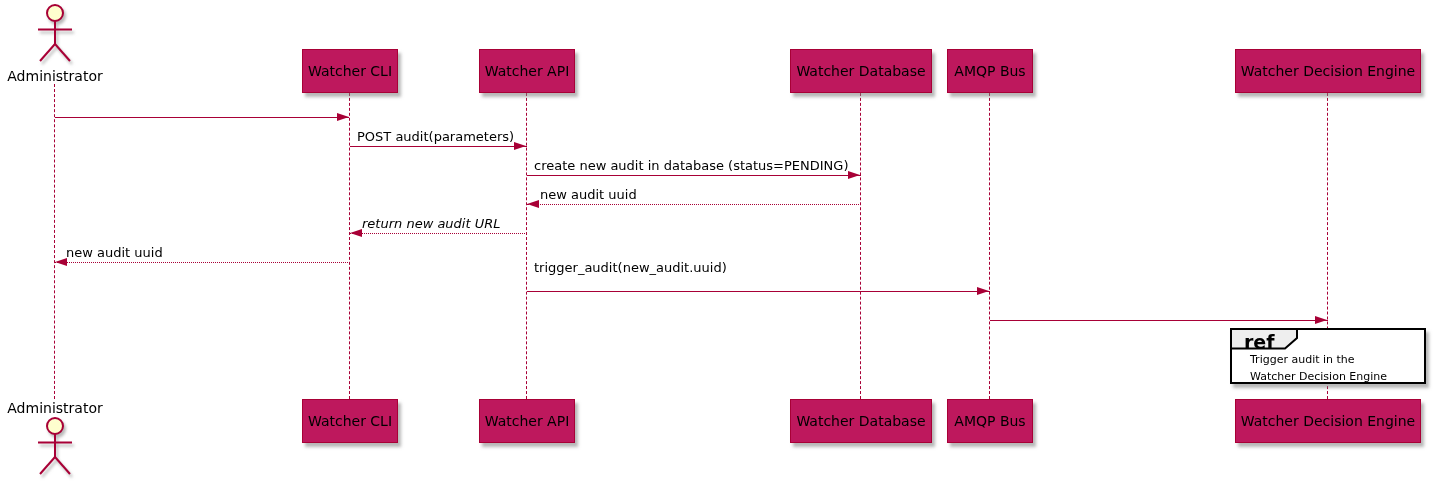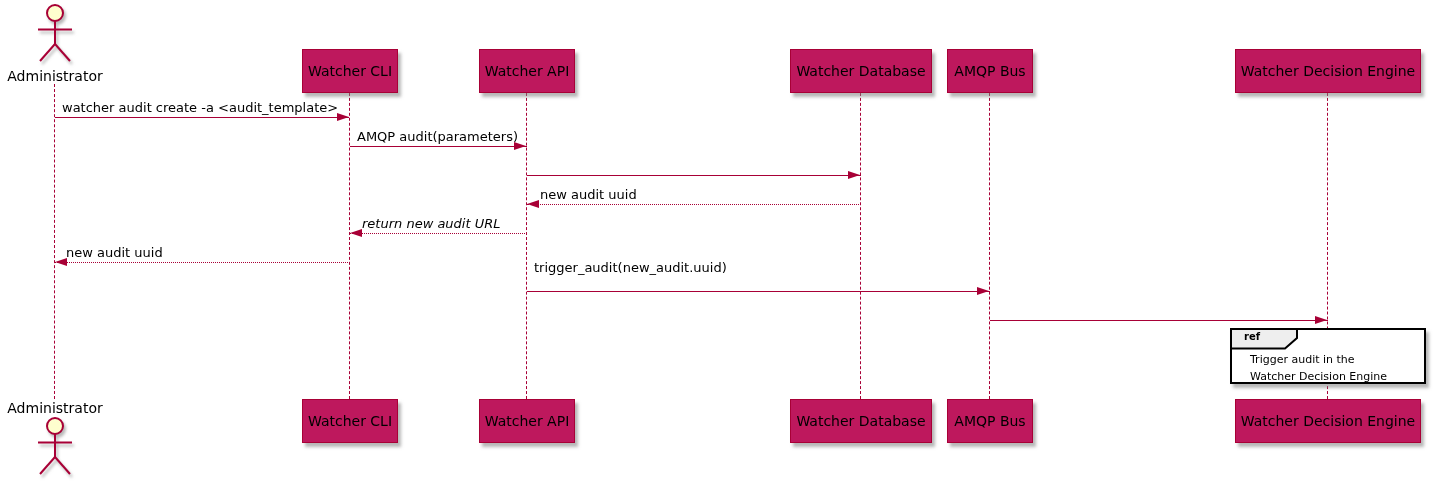--- a/index.html
+++ b/index.html
@@ -30,21 +30,21 @@
   .ah{position:absolute;width:0;height:0;z-index:4;
       border-top:4.5px solid transparent;border-bottom:4.5px solid transparent;}
   .ah.right{border-left:12px solid #A80036;}
   .ah.left{border-right:12px solid #A80036;}
   .refbox{
     position:absolute;box-sizing:border-box;background:#ffffff;
     border:2px solid #000;box-shadow:3px 4px 3px rgba(125,125,125,.55);z-index:5;
   }
   .reftab{position:absolute;left:-2px;top:-2px;z-index:6;}
   .reftab-label{
-    position:absolute;left:12px;top:1px;font-size:10px;font-weight:bold;z-index:7;text-align:right;
+    position:absolute;left:12px;top:1px;font-size:19px;font-weight:bold;z-index:7;text-align:right;
   }
   .refbody{
     position:absolute;left:18px;top:21px;font-size:11px;line-height:17px;
     white-space:nowrap;z-index:6;
   }
 </style>
 </head>
 <body>
 
 <div id="stage">
@@ -66,28 +66,28 @@
     </svg>
   </div>
   <div class="actor-label" style="left:0px;top:68px;">Administrator</div>
 
   <div class="pbox" style="left:302px;top:49px;width:96px;">Watcher CLI</div>
   <div class="pbox" style="left:479px;top:49px;width:96px;">Watcher API</div>
   <div class="pbox" style="left:790px;top:49px;width:142px;">Watcher Database</div>
   <div class="pbox" style="left:947px;top:49px;width:86px;">AMQP Bus</div>
   <div class="pbox" style="left:1235px;top:49px;width:186px;">Watcher Decision Engine</div>
 
-  <div class="msg-label" style="left:62px;top:101px;">watcher audit create -a &lt;audit_template&gt;</div>
   <div class="msg-line" style="left:55px;top:117px;width:294px;"></div>
   <div class="ah right" style="left:337px;top:113px;"></div>
 
-  <div class="msg-label" style="left:357px;top:130px;">AMQP audit(parameters)</div>
+  <div class="msg-label" style="left:357px;top:130px;">POST audit(parameters)</div>
   <div class="msg-line" style="left:350px;top:146px;width:177px;"></div>
   <div class="ah right" style="left:514px;top:142px;"></div>
 
+  <div class="msg-label" style="left:534px;top:159px;">create new audit in database (status=PENDING)</div>
   <div class="msg-line" style="left:527px;top:175px;width:334px;"></div>
   <div class="ah right" style="left:848px;top:171px;"></div>
 
   <div class="msg-label" style="left:540px;top:188px;">new audit uuid</div>
   <div class="msg-line return" style="left:527px;top:204px;width:334px;"></div>
   <div class="ah left" style="left:527px;top:200px;"></div>
 
   <div class="msg-label" style="left:362px;top:217px;font-style:italic;">return new audit URL</div>
   <div class="msg-line return" style="left:350px;top:233px;width:177px;"></div>
   <div class="ah left" style="left:350px;top:229px;"></div>

